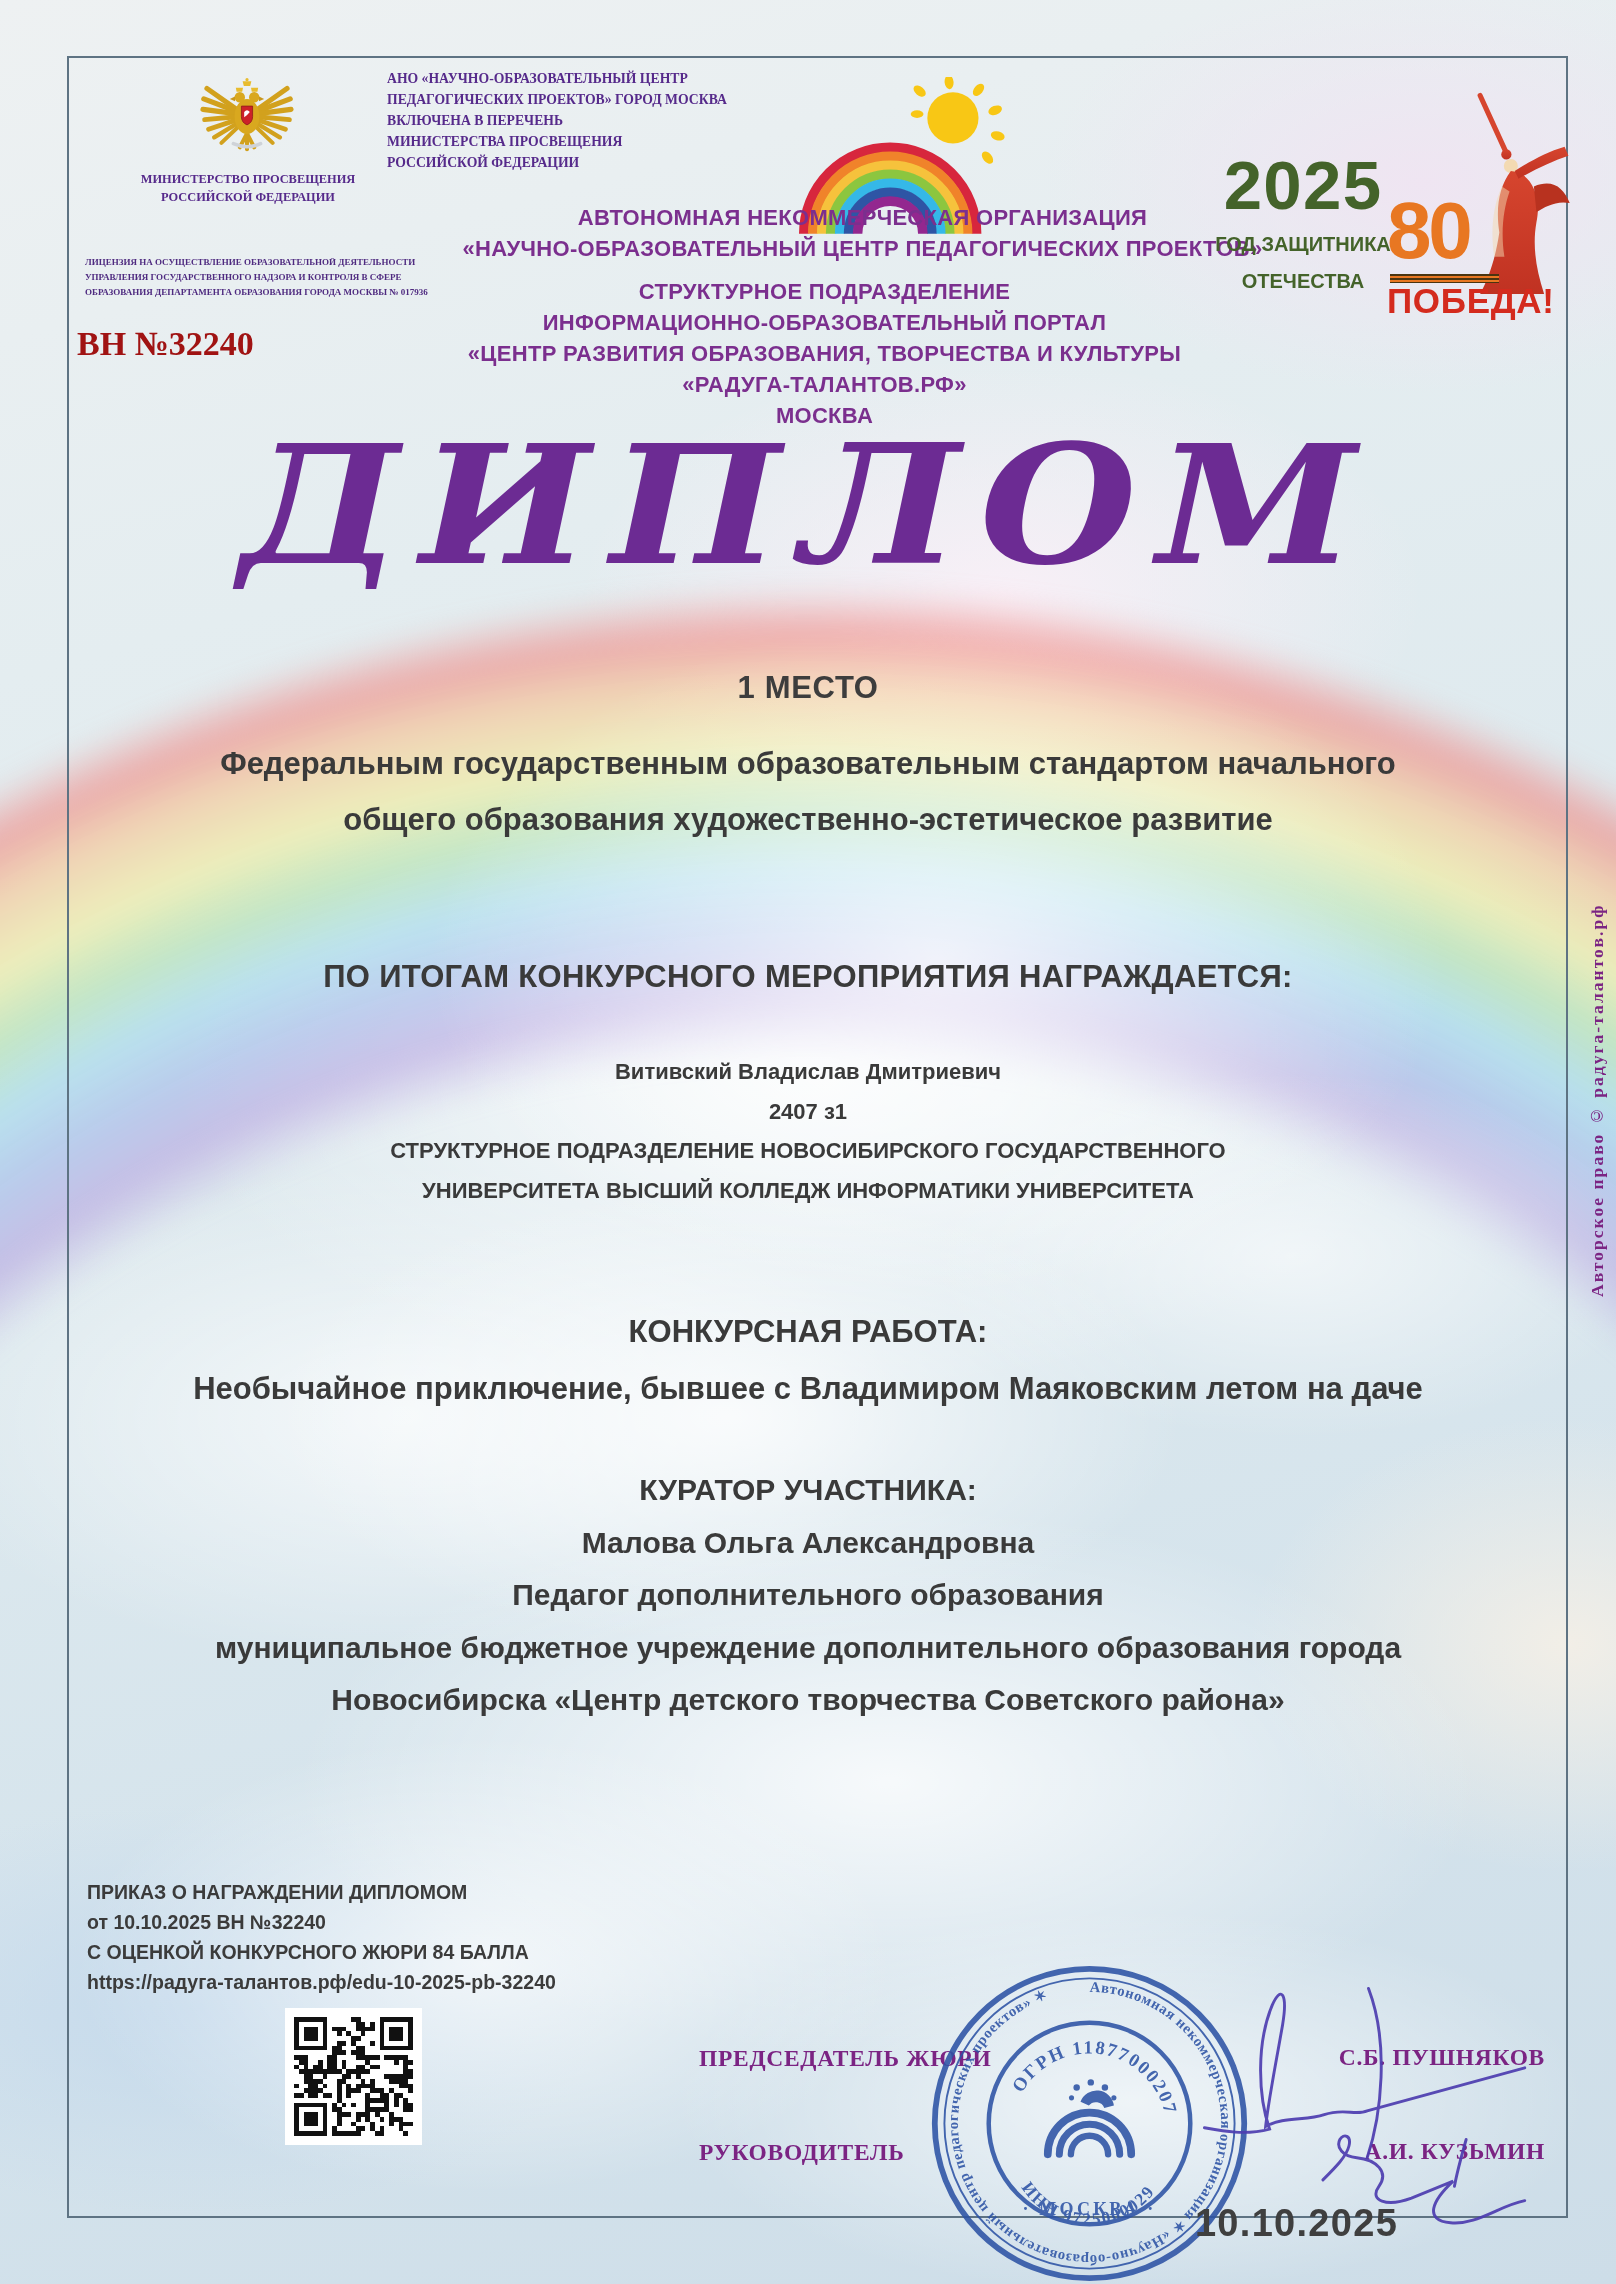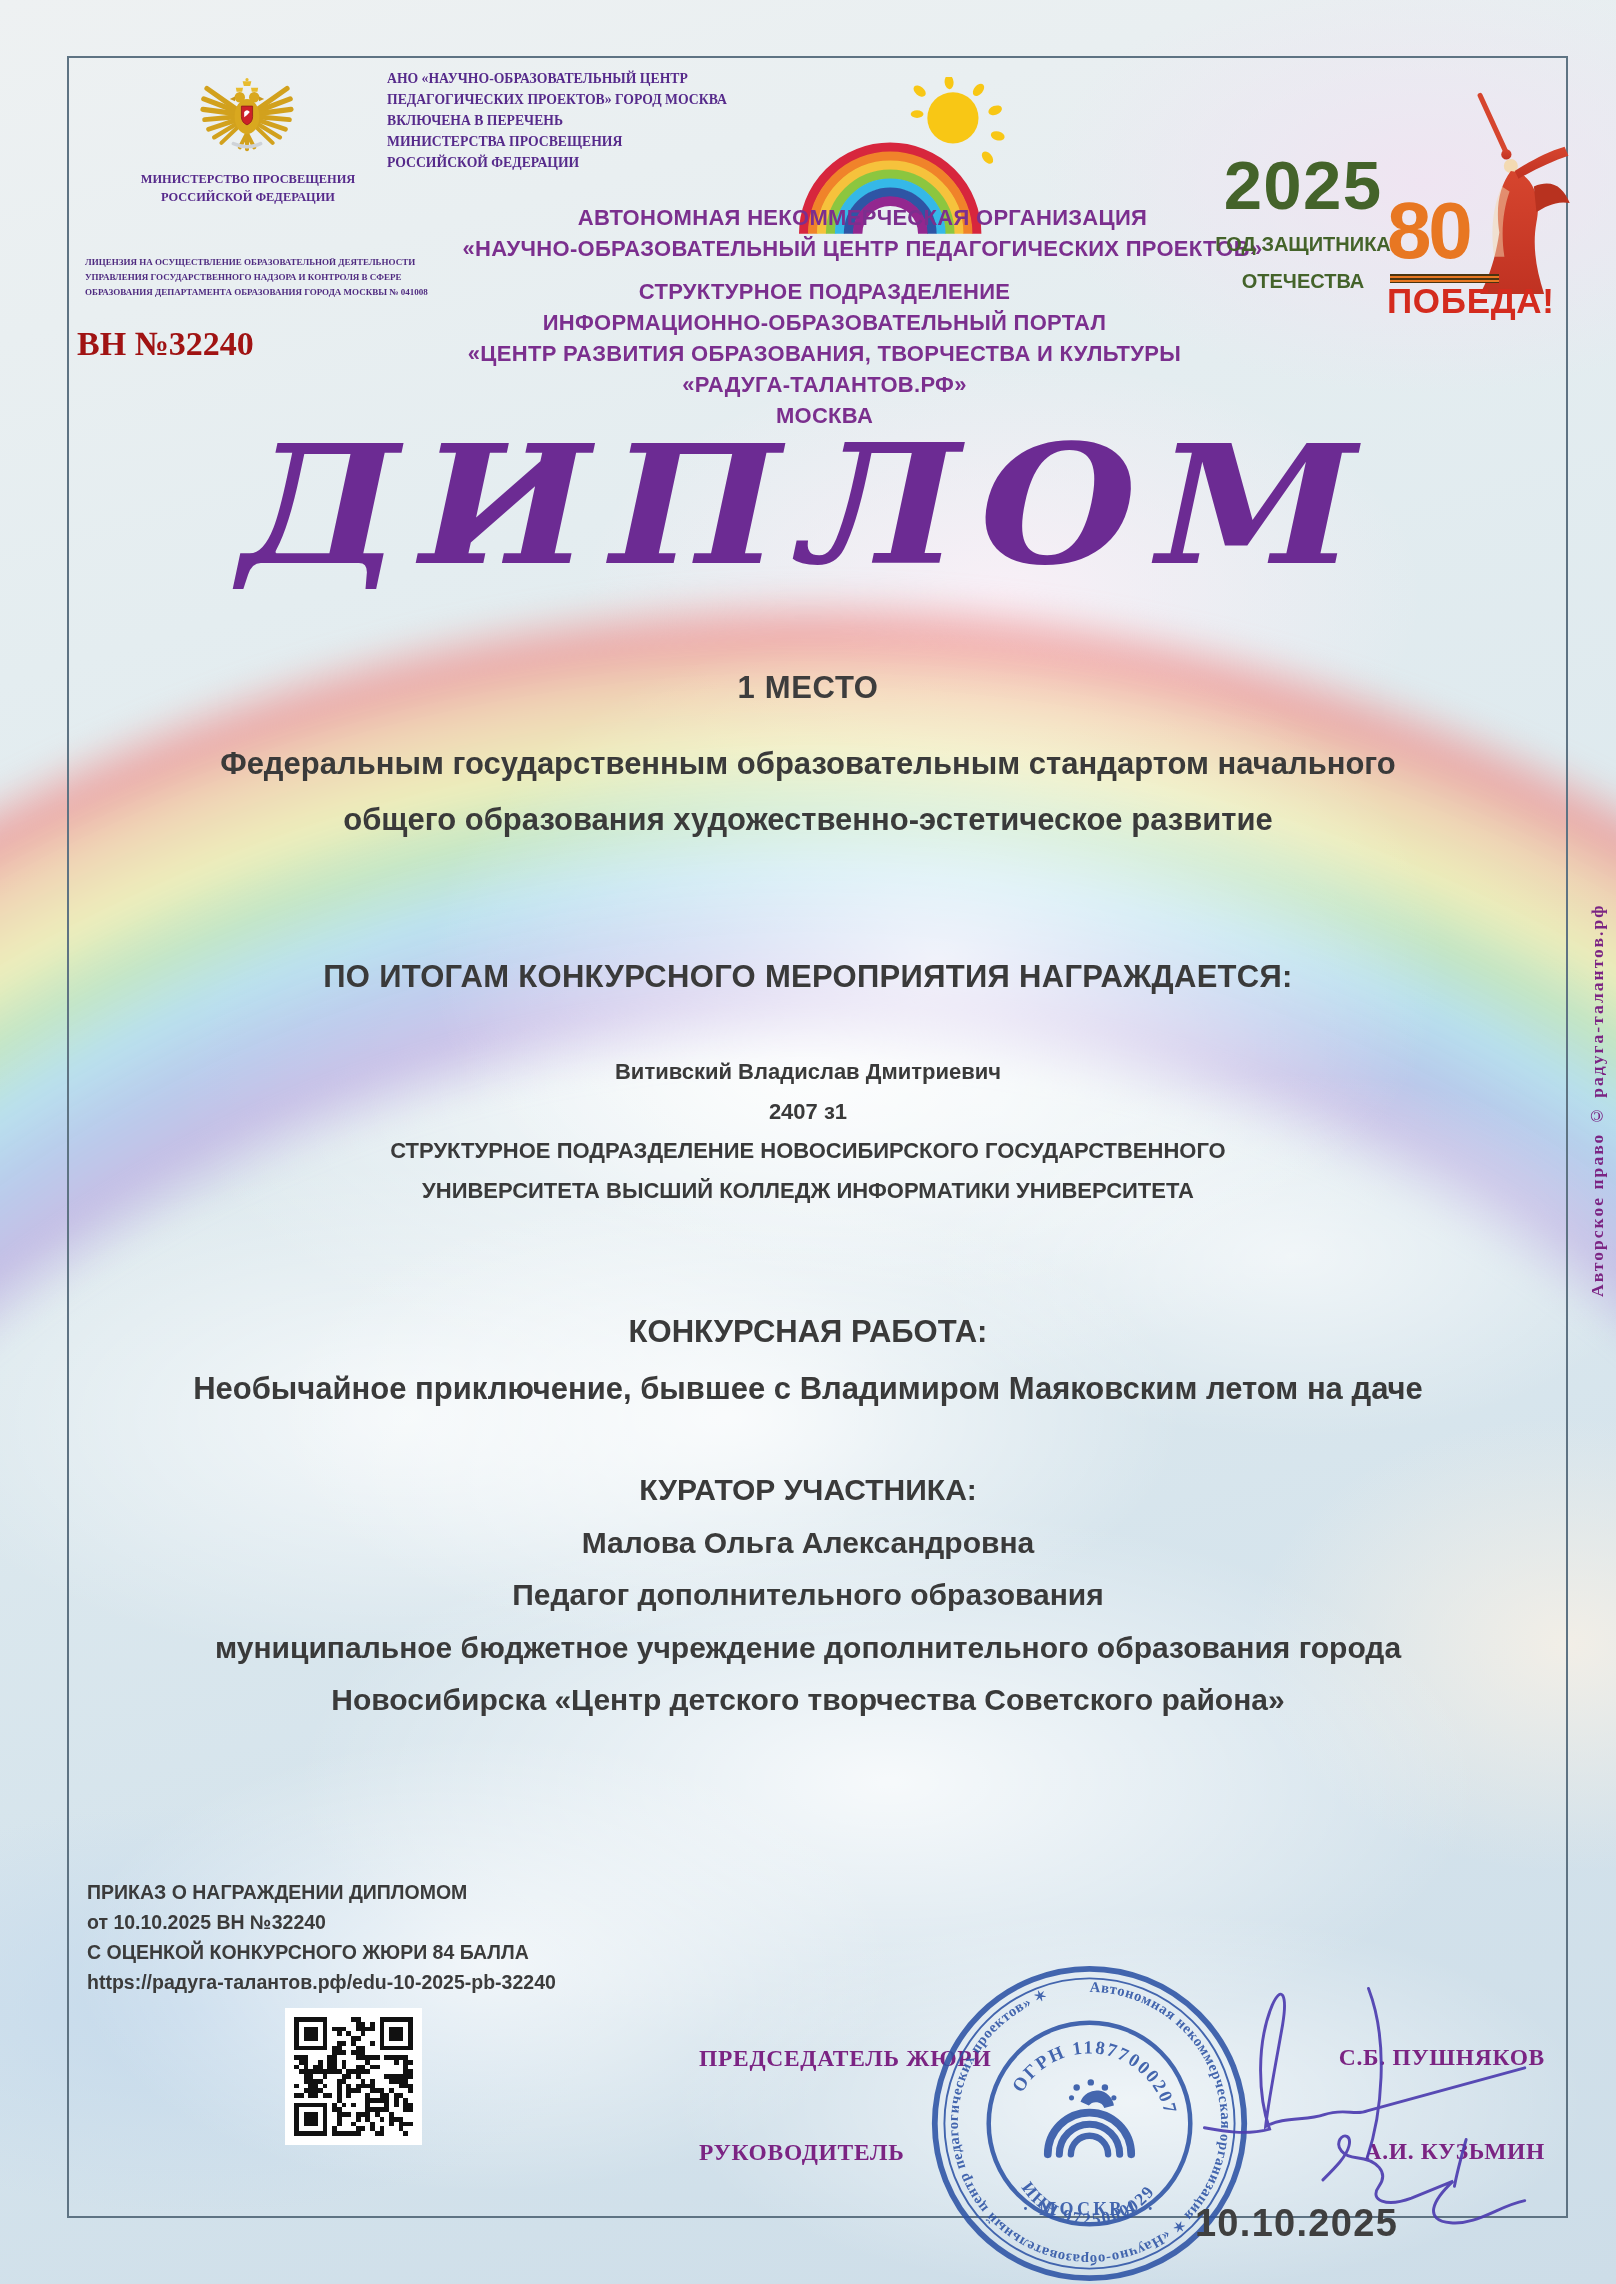--- a/index.html
+++ b/index.html
@@ -158,21 +158,21 @@
     <div>АНО «НАУЧНО-ОБРАЗОВАТЕЛЬНЫЙ ЦЕНТР</div>
     <div>ПЕДАГОГИЧЕСКИХ ПРОЕКТОВ» ГОРОД МОСКВА</div>
     <div>ВКЛЮЧЕНА В ПЕРЕЧЕНЬ</div>
     <div>МИНИСТЕРСТВА ПРОСВЕЩЕНИЯ</div>
     <div>РОССИЙСКОЙ ФЕДЕРАЦИИ</div>
   </div>
 
   <div class="abs" id="license-block">
     <div>ЛИЦЕНЗИЯ НА ОСУЩЕСТВЛЕНИЕ ОБРАЗОВАТЕЛЬНОЙ ДЕЯТЕЛЬНОСТИ</div>
     <div>УПРАВЛЕНИЯ ГОСУДАРСТВЕННОГО НАДЗОРА И КОНТРОЛЯ В СФЕРЕ</div>
-    <div>ОБРАЗОВАНИЯ ДЕПАРТАМЕНТА ОБРАЗОВАНИЯ ГОРОДА МОСКВЫ № 041008</div>
+    <div>ОБРАЗОВАНИЯ ДЕПАРТАМЕНТА ОБРАЗОВАНИЯ ГОРОДА МОСКВЫ № 017936</div>
   </div>
 
   <div class="abs" id="doc-number">ВН №32240</div>
 
   <div class="abs" id="org-logo">
     <svg viewBox="0 0 380 250" width="100%" height="100%">
       <g fill="#f8c715">
         <circle cx="268" cy="64" r="40"></circle>
         <ellipse cx="216" cy="22" rx="11" ry="7" transform="rotate(40 216 22)"></ellipse>
         <ellipse cx="262" cy="8" rx="11" ry="7" transform="rotate(85 262 8)"></ellipse>

